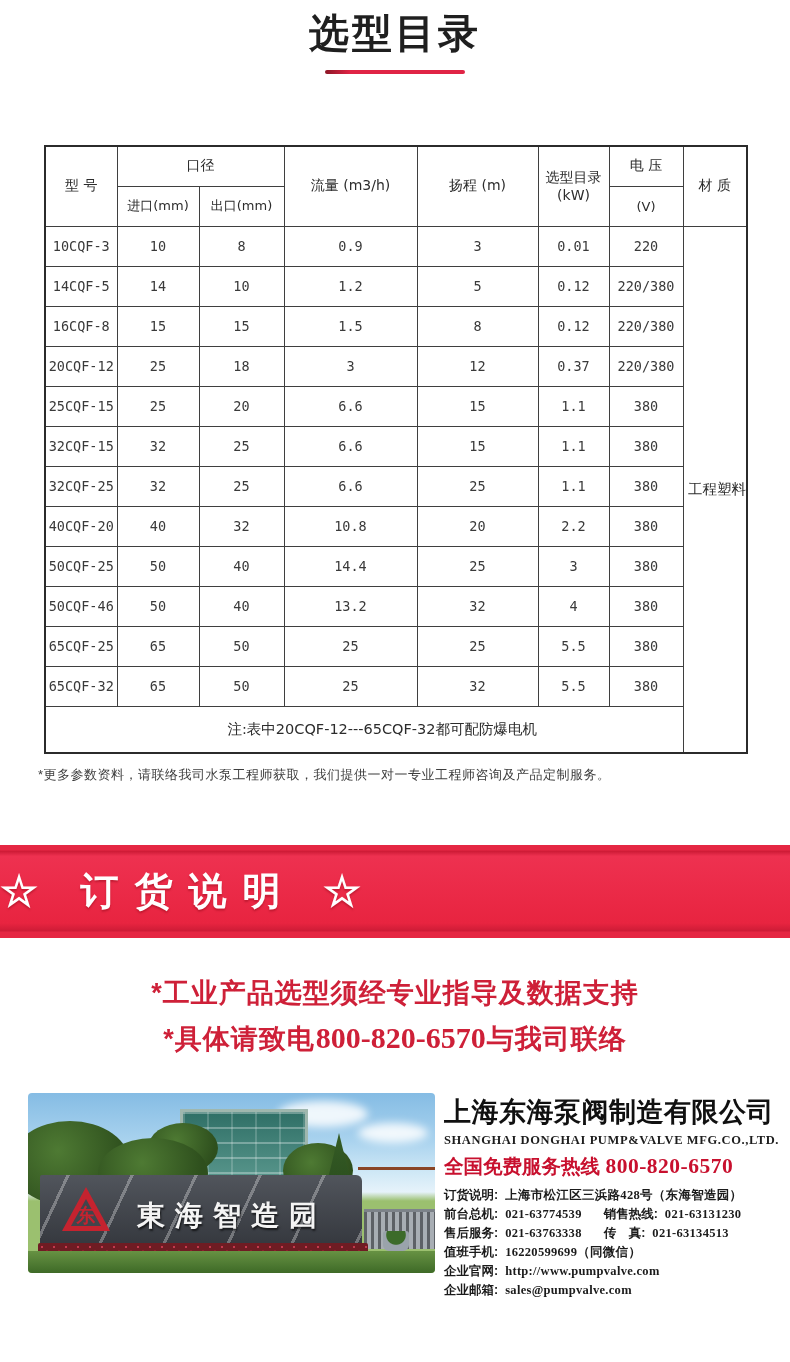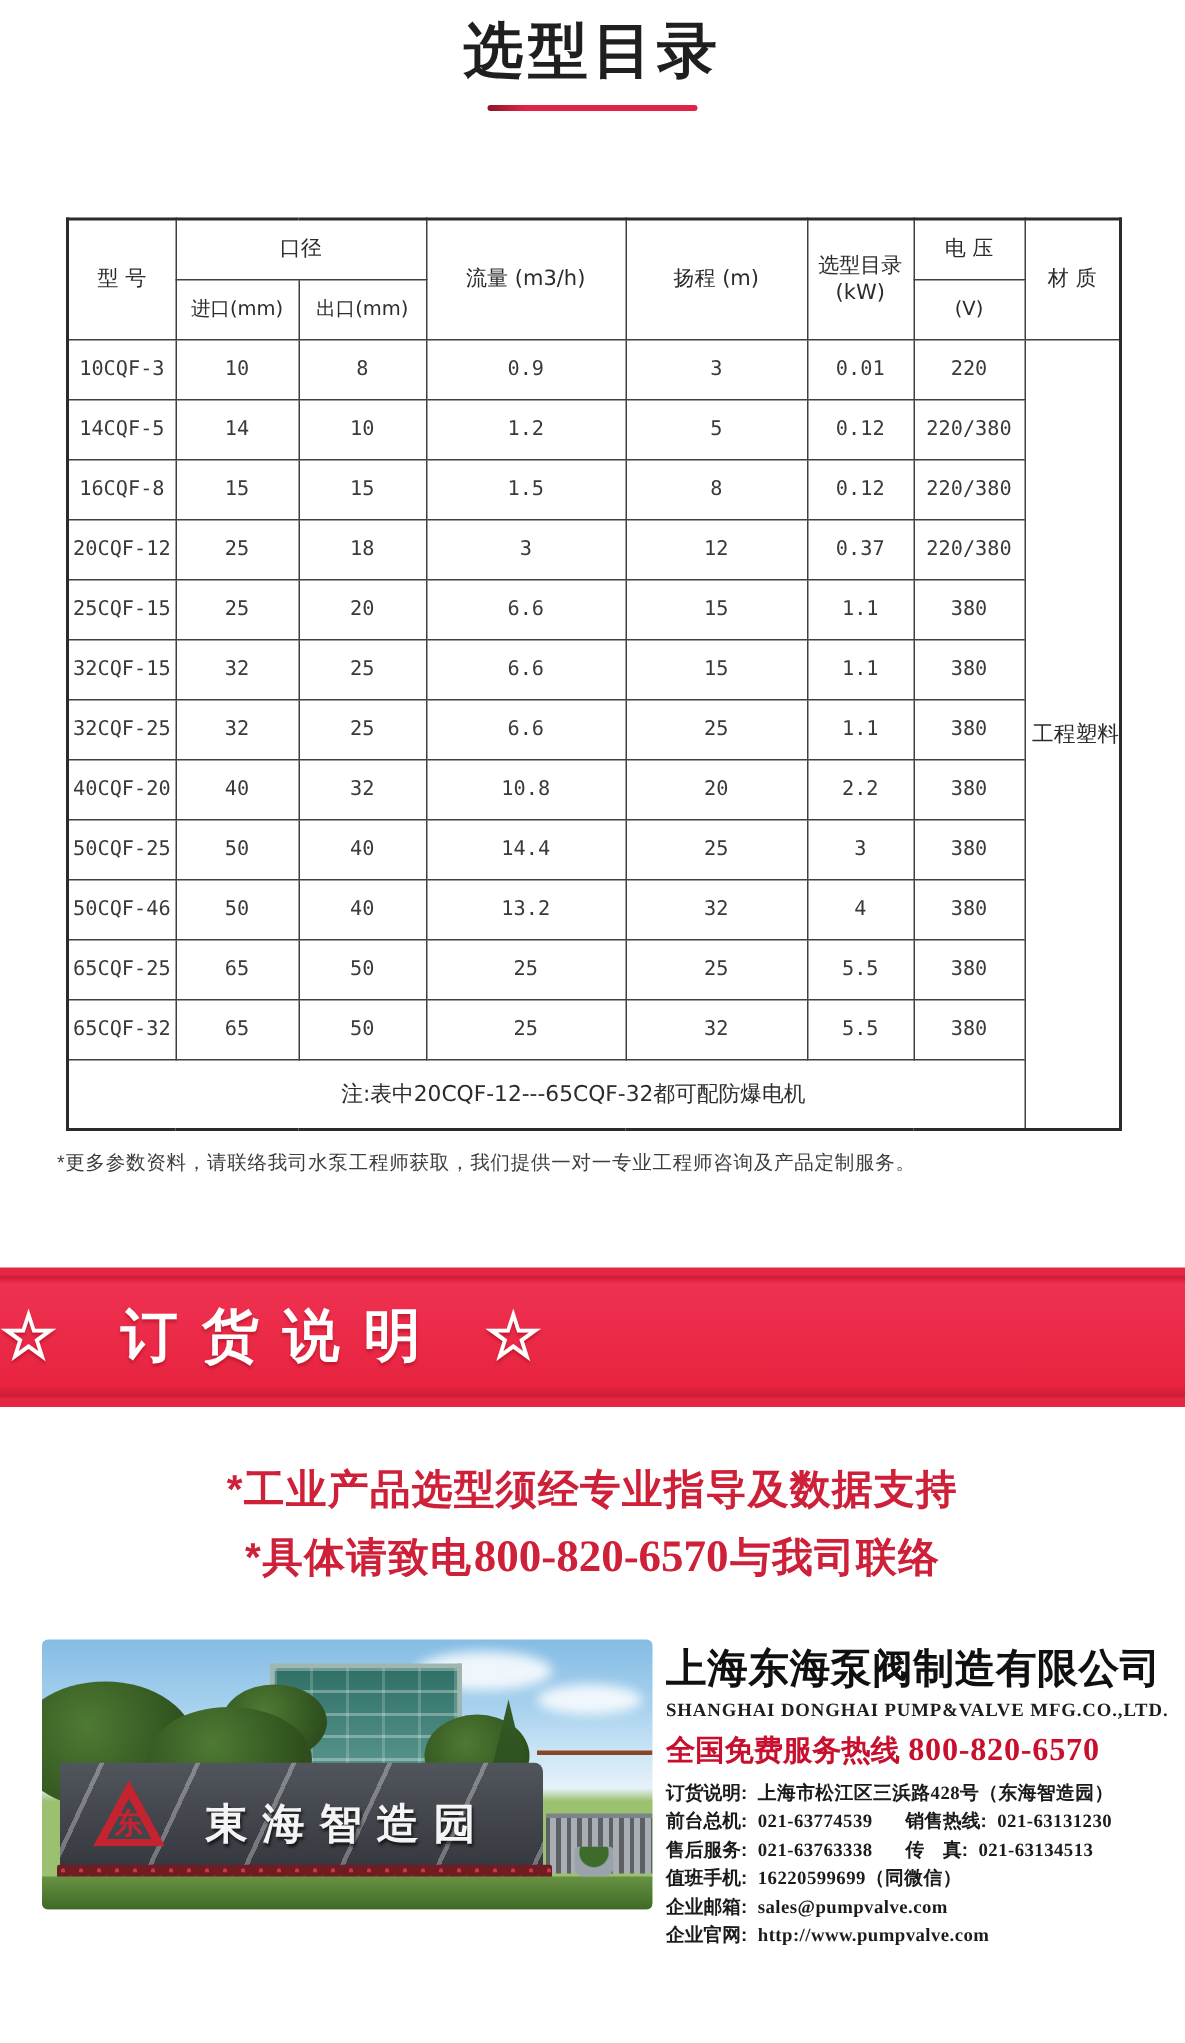--- a/index.html
+++ b/index.html
@@ -317,20 +317,20 @@
       <div class="c-line">
         <span class="c-label">前台总机:</span><span class="c-val">021-63774539</span><span class="c-label c-pair2">销售热线:</span><span class="c-val">021-63131230</span>
       </div>
       <div class="c-line">
         <span class="c-label">售后服务:</span><span class="c-val">021-63763338</span><span class="c-label c-pair2">传　真:</span><span class="c-val">021-63134513</span>
       </div>
       <div class="c-line">
         <span class="c-label">值班手机:</span><span class="c-val">16220599699（同微信）</span>
       </div>
       <div class="c-line">
+        <span class="c-label">企业官网:</span><span class="c-val">http://www.pumpvalve.com</span>
+      </div>
+      <div class="c-line">
         <span class="c-label">企业邮箱:</span><span class="c-val">sales@pumpvalve.com</span>
-      </div>
-      <div class="c-line">
-        <span class="c-label">企业官网:</span><span class="c-val">http://www.pumpvalve.com</span>
       </div>
     </div>
   </div>
 </div>
 
 </body></html>

